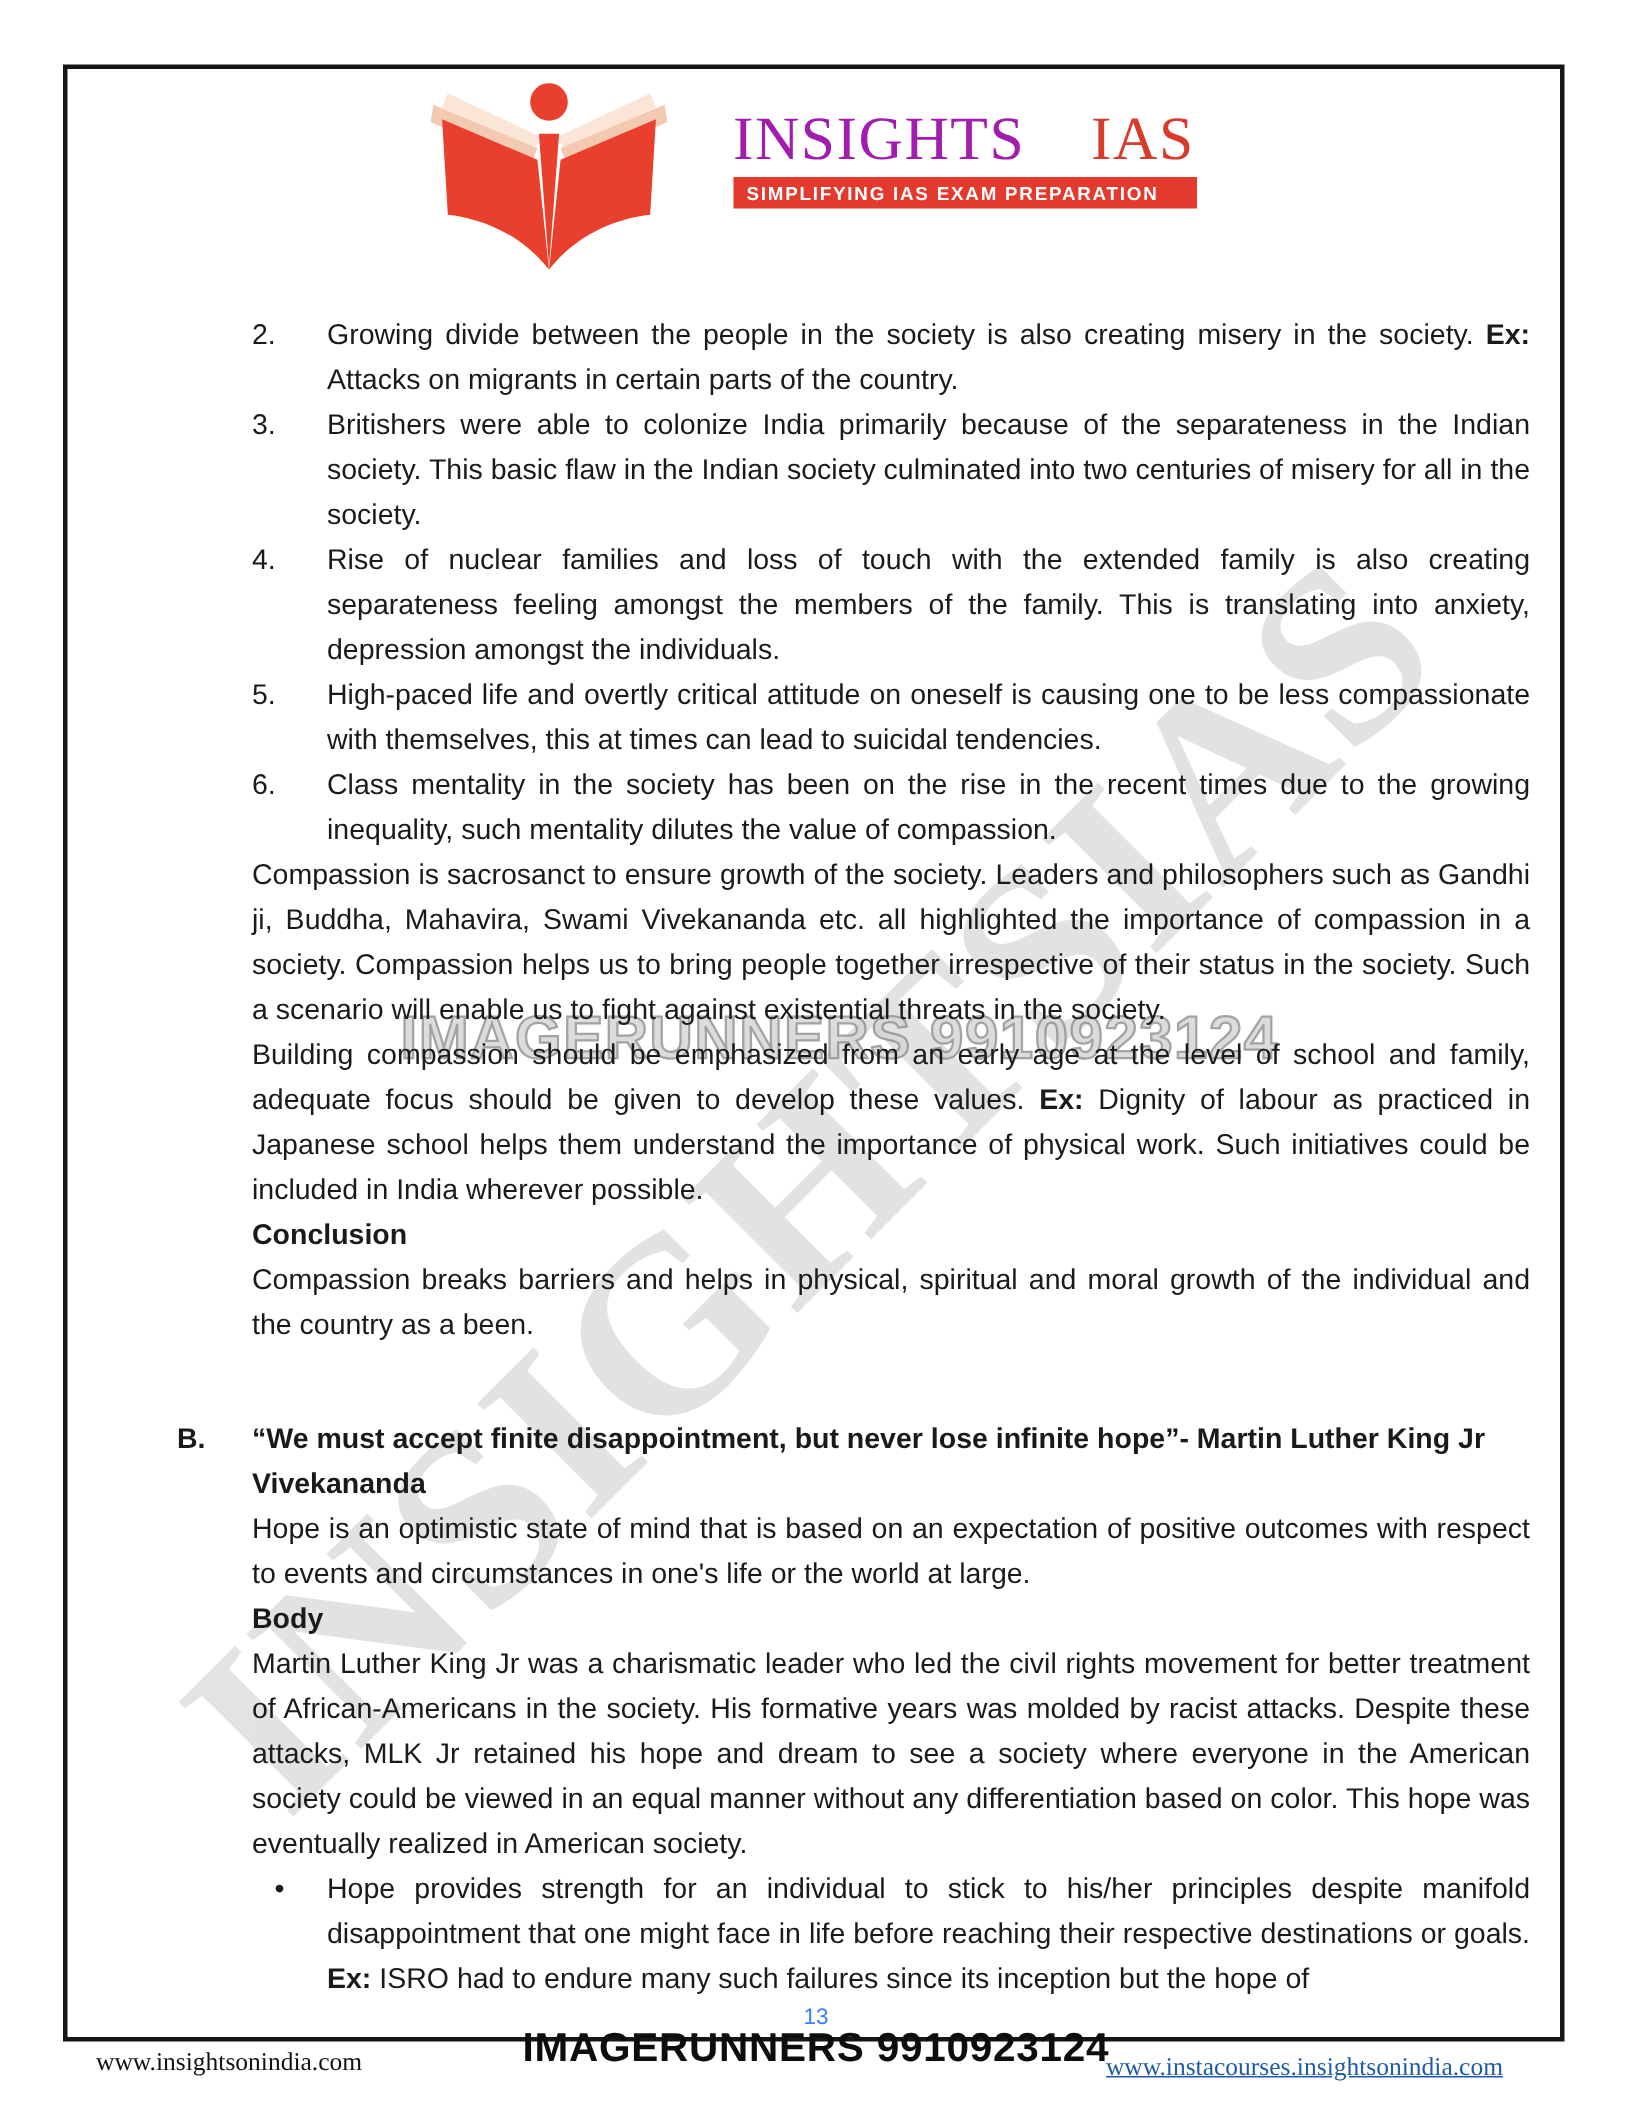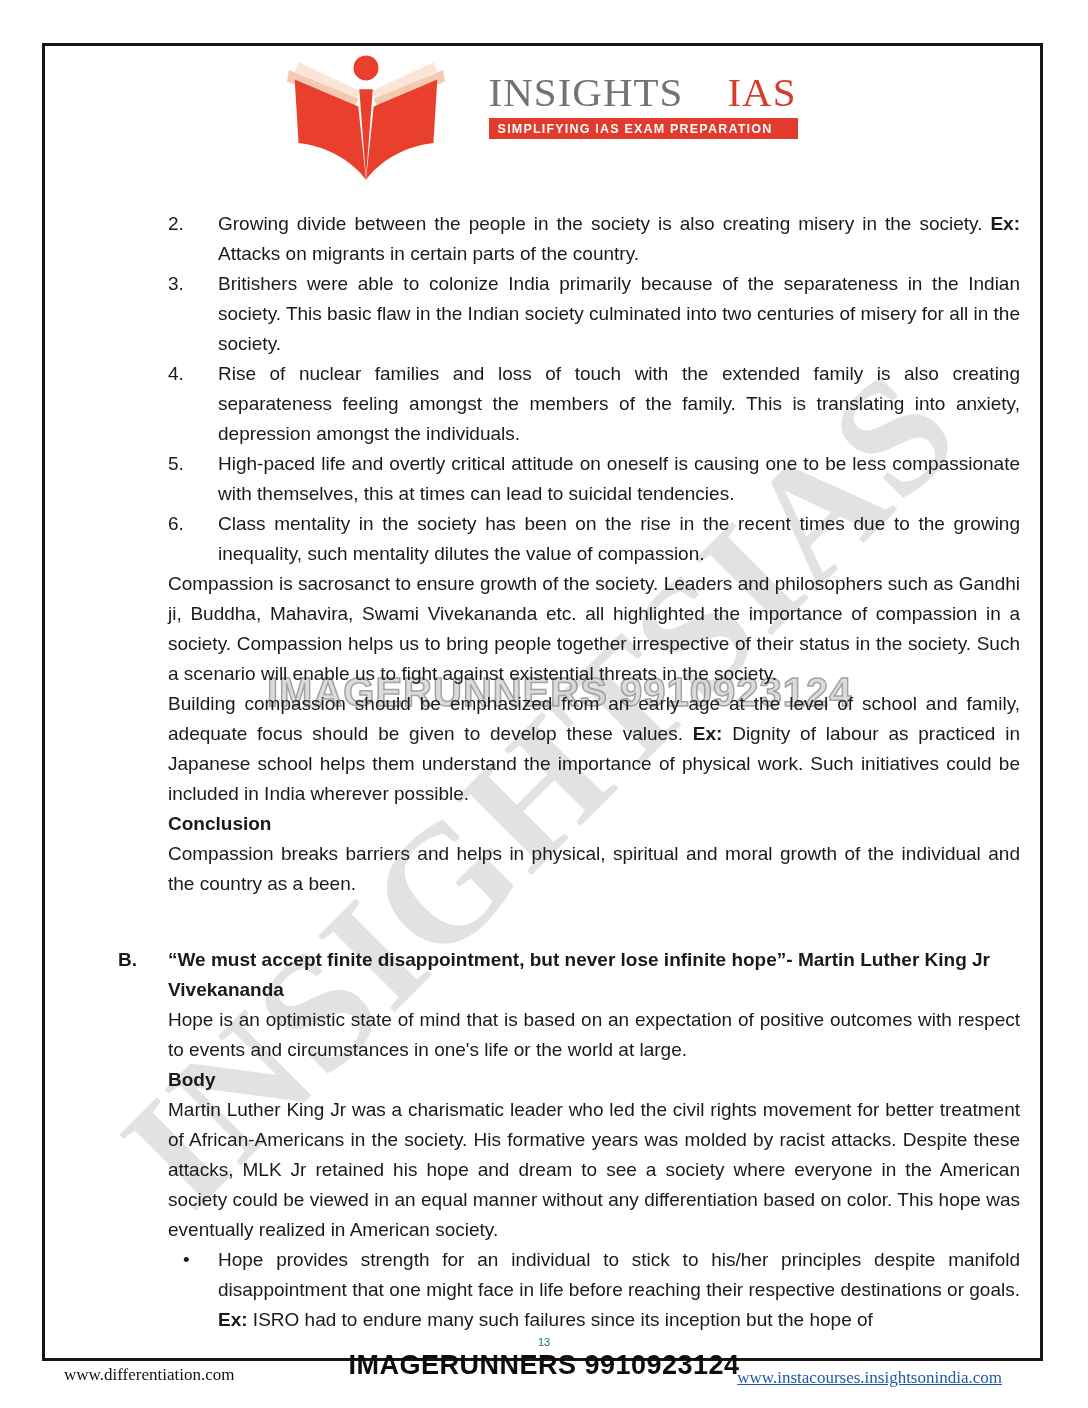--- a/index.html
+++ b/index.html
@@ -22,21 +22,21 @@
                font-size:40px; letter-spacing:1px; color:#d6d6d6;
                -webkit-text-stroke:1.5px #939393; opacity:.85; white-space:nowrap; }
 
   
   .logo-wrap { position:absolute; left:0; right:0; top:8px; display:flex;
                justify-content:center; align-items:flex-start; gap:44px; z-index:1; }
   .logo-icon { width:158px; height:132px; }
   .logo-textcol { margin-top:18px; }
   .brand { font-family:"Liberation Serif", serif; font-size:41px; letter-spacing:1px;
            white-space:nowrap; line-height:1; }
-  .brand .b1 { color:#737373; }
+  .brand .b1 { color:#a21caf; }
   .brand .b2 { color:#d93a2b;margin-left:44px; }
   .tagline { margin-top:5px; background:#e23b2e; color:#ffffff; display:inline-block;
              font-size:12.5px; font-weight:bold; letter-spacing:1.2px;
              padding:4px 26px 3px 9px; white-space:nowrap; }
 
   
   .content { position:relative; z-index:1; padding:163px 20px 0 123px;
              font-size:19px; line-height:30px; }
   .justify { text-align:justify; }
   .li-row { display:flex; }
@@ -46,21 +46,21 @@
   .section-b { margin-top:46px; position:relative; }
   .sec-label { position:absolute; left:-50px; top:0; font-weight:bold; }
   .bullet-row { display:flex; margin-left:15px; }
   .bullet-marker { width:35px; flex:0 0 35px; }
 
   
   .footer-left { position:absolute; left:64px; top:1365px; z-index:5;
                  font-family:"Liberation Serif", serif; font-size:17px; color:#111;
                  text-decoration:none; }
   .page-num { position:absolute; left:0; right:0; top:1336px; z-index:5;
-              text-align:center; font-size:11px; color:#15803d; }
+              text-align:center; font-size:15px; color:#3b82f6; }
   .wm-bottom { position:absolute; left:0; right:0; top:1350px; z-index:5;
                text-align:center; font-size:27px; font-weight:bold; color:#0d0d0d;
                letter-spacing:.5px; }
   .footer-right { position:absolute; right:86px; top:1368px; z-index:5;
                   font-family:"Liberation Serif", serif; font-size:17px;
                   color:#1f5aa8; text-decoration:underline; }
 </style>
 </head>
 <body>
 
@@ -127,16 +127,16 @@
       <div class="justify">Martin Luther King Jr was a charismatic leader who led the civil rights movement for better treatment of African-Americans in the society. His formative years was molded by racist attacks. Despite these attacks, MLK Jr retained his hope and dream to see a society where everyone in the American society could be viewed in an equal manner without any differentiation based on color. This hope was eventually realized in American society.</div>
       <div class="bullet-row">
         <span class="bullet-marker">•</span>
         <span class="li-text"><span>Hope provides strength for an individual to stick to his/her principles despite manifold disappointment that one might face in life before reaching their respective destinations or goals. </span><b class="bold">Ex:</b><span> ISRO had to endure many such failures since its inception but the hope of</span></span>
       </div>
     </div>
 
   </div>
 </div>
 
-<a class="footer-left" href="#">www.differentiation.com</a>
+<a class="footer-left" href="#">www.insightsonindia.com</a>
 <div class="page-num">13</div>
 <div class="wm-bottom">IMAGERUNNERS 9910923124</div>
 <a class="footer-right" href="#">www.instacourses.insightsonindia.com</a>
 
 </body></html>

